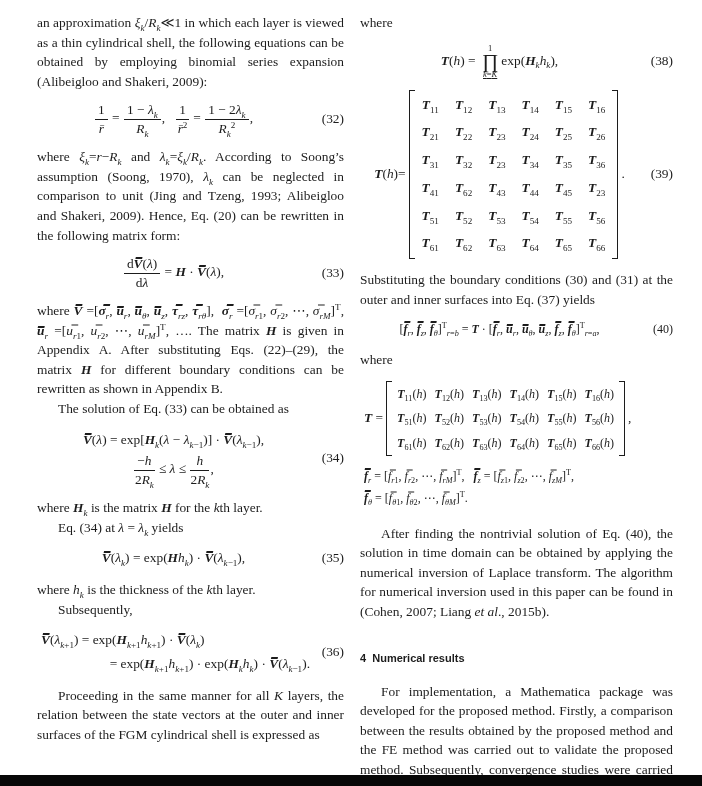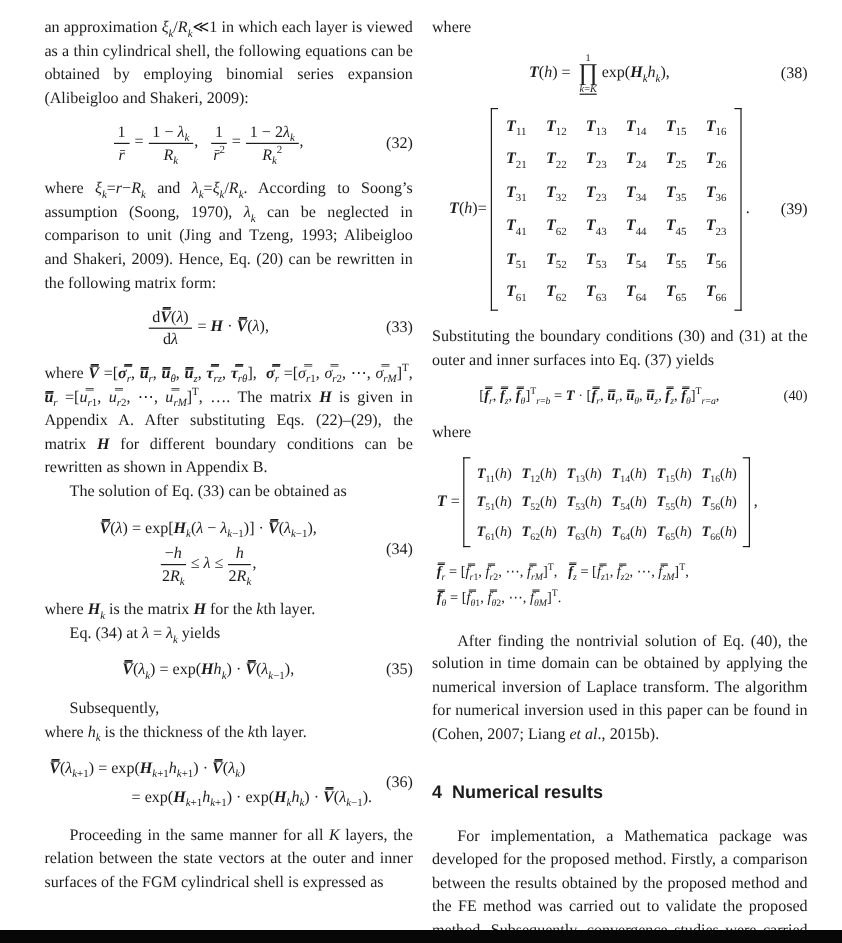--- a/index.html
+++ b/index.html
@@ -31,21 +31,21 @@
   .prod .pb { font-size:8.5px;text-decoration:underline; }
   .matrix { display:inline-flex; align-items:stretch; vertical-align:middle; margin:0 3px; }
   .brk { width:5px; flex:0 0 5px; }
   .brk.l { border-left:1.6px solid #1c1c1c; border-top:1.6px solid #1c1c1c; border-bottom:1.6px solid #1c1c1c; }
   .brk.r { border-right:1.6px solid #1c1c1c; border-top:1.6px solid #1c1c1c; border-bottom:1.6px solid #1c1c1c; }
   .mgrid { display:grid; column-gap:16px; row-gap:7px; padding:5px 7px; align-items:center; justify-items:center; }
   .mgrid.small { column-gap:8px; row-gap:6px; font-size:12px; padding:4px 5px; }
   .eq.small-math { font-size:12px; }
   .heading {
     font-family:"Liberation Sans","DejaVu Sans",sans-serif; font-weight:bold;
-    font-size:15px; margin:30px 0 18px; text-align:left;
+    font-size:11px; margin:30px 0 18px; text-align:left;
   }
   .bottom-bar { position:absolute; left:0; bottom:0; width:702px; height:11px; background:#070707; }
 </style>
 </head>
 <body>
 
 <div class="page">
 
   <div class="col">
     <p class="para">an approximation <i>ξ<sub>k</sub></i>/<i>R<sub>k</sub></i>≪1 in which each layer is viewed as a thin cylindrical shell, the following equations can be obtained by employing binomial series expansion (Alibeigloo and Shakeri, 2009):</p>
@@ -66,22 +66,22 @@
           <span class="eql gap"><span class="frac"><span class="n">−<i>h</i></span><span class="d">2<i>R</i><sub><i>k</i></sub></span></span> ≤ <i>λ</i> ≤ <span class="frac"><span class="n"><i>h</i></span><span class="d">2<i>R</i><sub><i>k</i></sub></span></span>,</span>
         </span>
       <span class="eq-num">(34)</span>
     </div>
     <p class="para">where <b><i>H</i></b><sub><i>k</i></sub> is the matrix <b><i>H</i></b> for the <i>k</i>th layer.</p>
     <p class="para indent">Eq. (34) at <i>λ</i> = <i>λ<sub>k</sub></i> yields</p>
     <div class="eq">
       <span class="eq-body"><b><i>V̿</i></b>(<i>λ</i><sub><i>k</i></sub>) = exp(<b><i>H</i></b><i>h</i><sub><i>k</i></sub>) · <b><i>V̿</i></b>(<i>λ</i><sub><i>k</i>−1</sub>),</span>
       <span class="eq-num">(35)</span>
     </div>
+    <p class="para">where <i>h<sub>k</sub></i> is the thickness of the <i>k</i>th layer.</p>
     <p class="para indent">Subsequently,</p>
-    <p class="para">where <i>h<sub>k</sub></i> is the thickness of the <i>k</i>th layer.</p>
     <div class="eq">
       <span class="eq-body align-left">
           <span class="eql"><b><i>V̿</i></b>(<i>λ</i><sub><i>k</i>+1</sub>) = exp(<b><i>H</i></b><sub><i>k</i>+1</sub><i>h</i><sub><i>k</i>+1</sub>) · <b><i>V̿</i></b>(<i>λ</i><sub><i>k</i></sub>)</span>
           <span class="eql shift gap">= exp(<b><i>H</i></b><sub><i>k</i>+1</sub><i>h</i><sub><i>k</i>+1</sub>) · exp(<b><i>H</i></b><sub><i>k</i></sub><i>h</i><sub><i>k</i></sub>) · <b><i>V̿</i></b>(<i>λ</i><sub><i>k</i>−1</sub>).</span>
         </span>
       <span class="eq-num">(36)</span>
     </div>
     <p class="para indent">Proceeding in the same manner for all <i>K</i> layers, the relation between the state vectors at the outer and inner surfaces of the FGM cylindrical shell is expressed as</p>
   </div>
 

